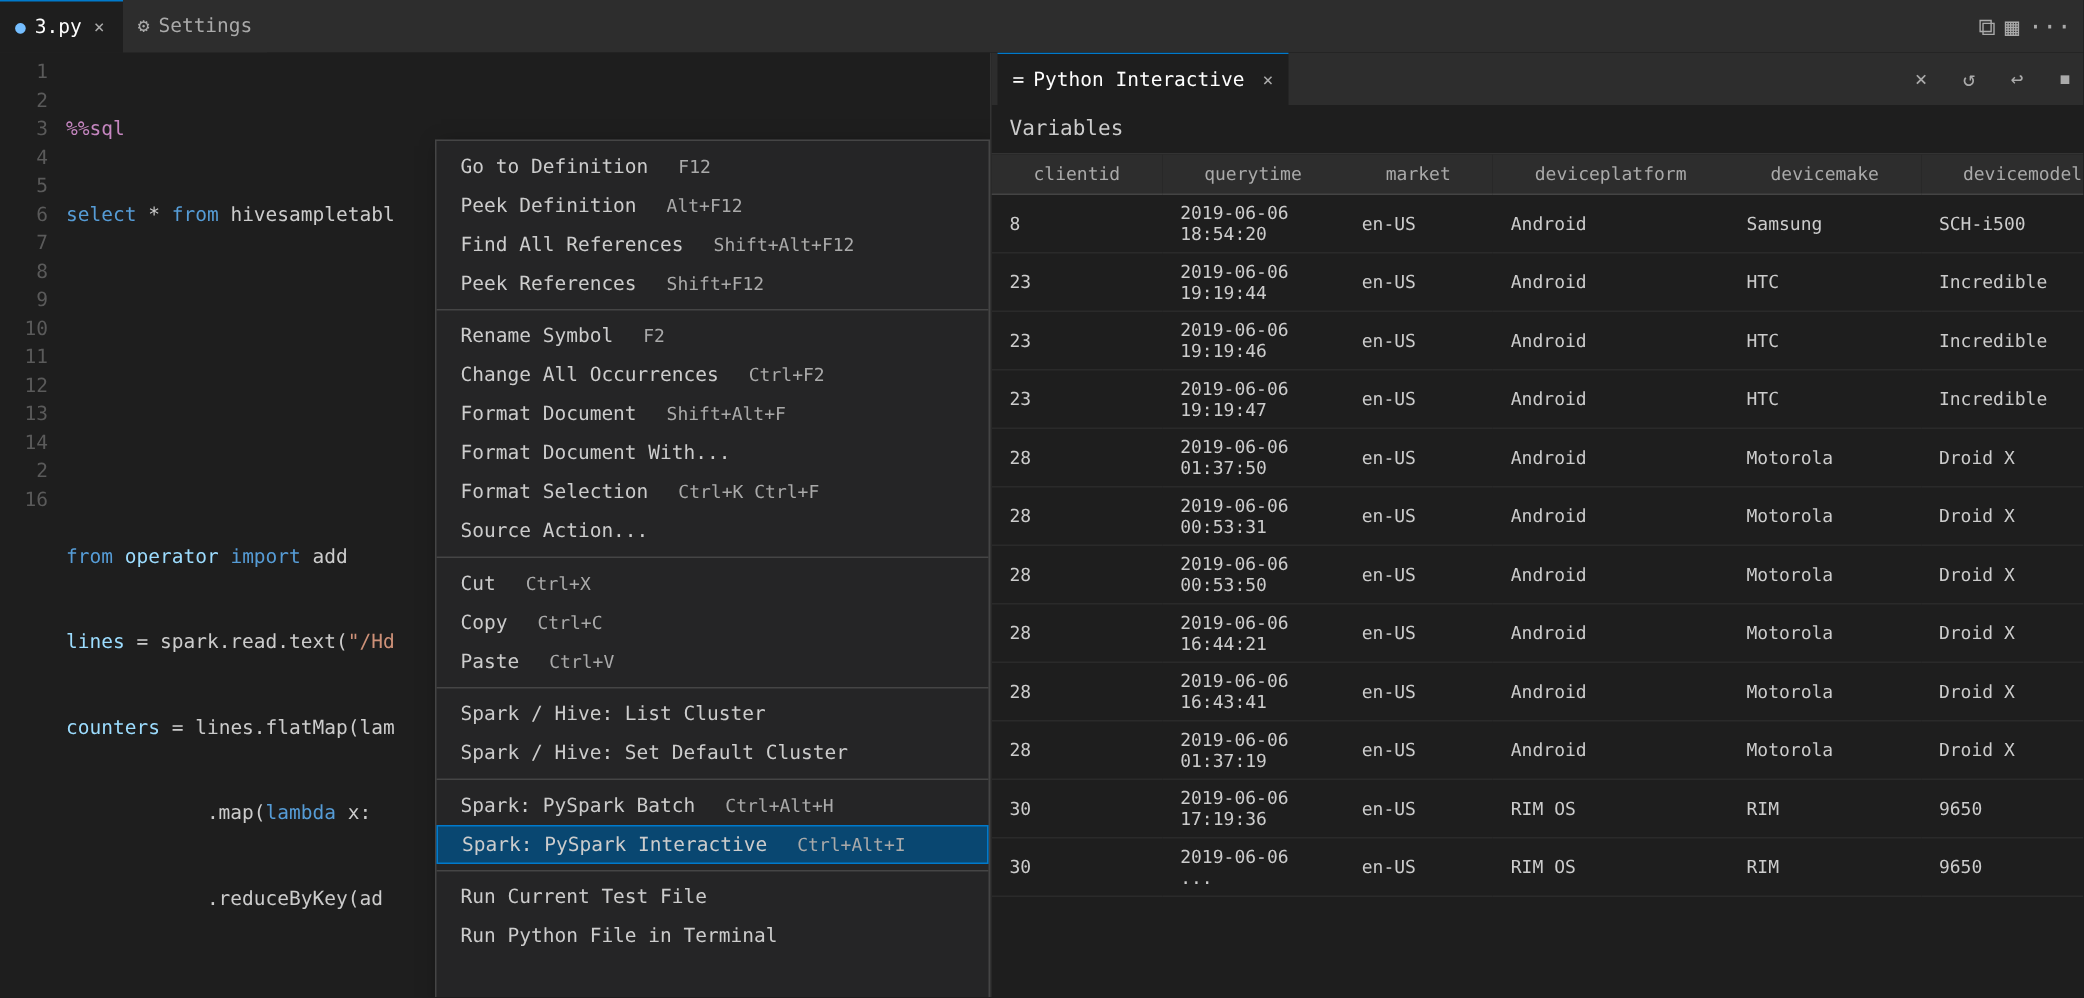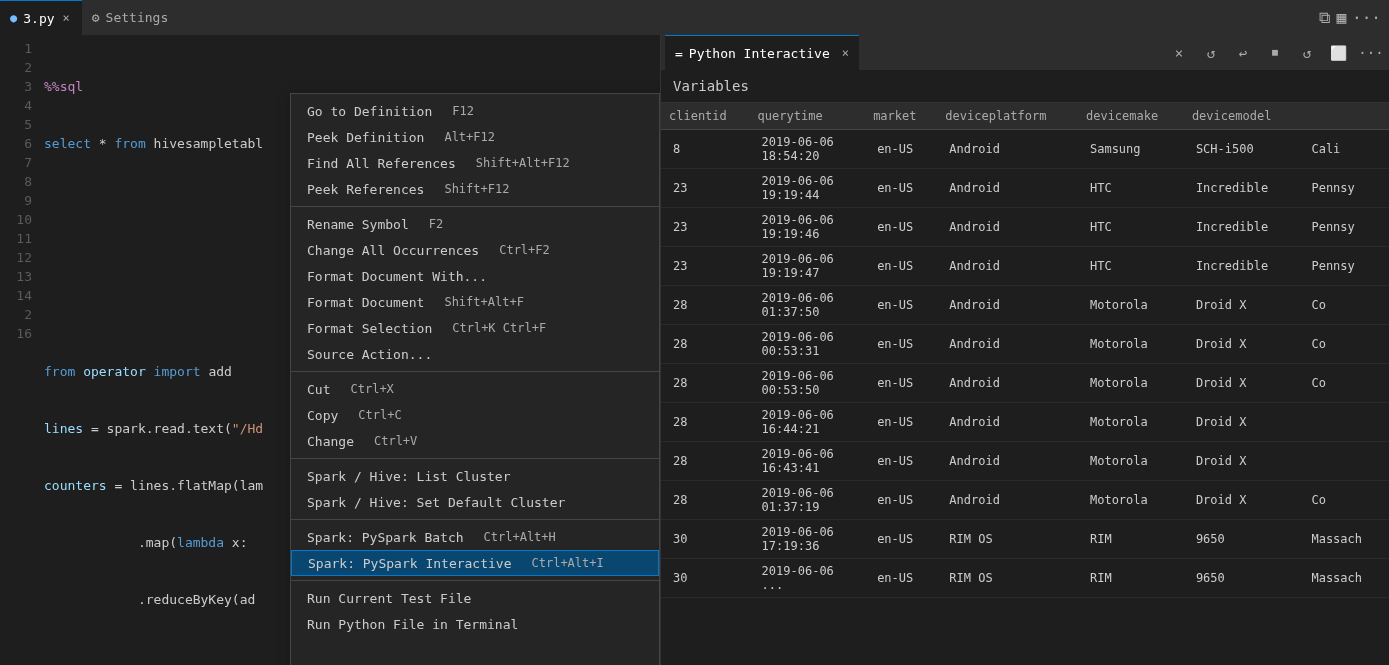--- a/index.html
+++ b/index.html
@@ -232,21 +232,21 @@
       border-collapse: collapse;
       font-size: 12px;
     }
 
     thead tr {
       background: #2d2d2d;
     }
 
     thead th {
       text-align: left;
-      padding: 6px 8px;
+      padding: 6px 28px;
       color: #aaaaaa;
       font-weight: normal;
       border-bottom: 1px solid #444444;
       white-space: nowrap;
     }
 
     tbody tr {
       border-bottom: 1px solid #2a2a2a;
     }
 
@@ -340,46 +340,46 @@
       <div class="menu-separator"></div>
       <div class="menu-item">
         <span>Rename Symbol</span>
         <span class="menu-shortcut">F2</span>
       </div>
       <div class="menu-item">
         <span>Change All Occurrences</span>
         <span class="menu-shortcut">Ctrl+F2</span>
       </div>
       <div class="menu-item">
-        <span>Format Document With...</span>
-        <span class="menu-shortcut"></span>
-      </div>
-      <div class="menu-item">
         <span>Format Document</span>
         <span class="menu-shortcut">Shift+Alt+F</span>
       </div>
       <div class="menu-item">
+        <span>Format Document With...</span>
+        <span class="menu-shortcut"></span>
+      </div>
+      <div class="menu-item">
         <span>Format Selection</span>
         <span class="menu-shortcut">Ctrl+K Ctrl+F</span>
       </div>
       <div class="menu-item">
         <span>Source Action...</span>
         <span class="menu-shortcut"></span>
       </div>
       <div class="menu-separator"></div>
       <div class="menu-item">
         <span>Cut</span>
         <span class="menu-shortcut">Ctrl+X</span>
       </div>
       <div class="menu-item">
         <span>Copy</span>
         <span class="menu-shortcut">Ctrl+C</span>
       </div>
       <div class="menu-item">
-        <span>Change</span>
+        <span>Paste</span>
         <span class="menu-shortcut">Ctrl+V</span>
       </div>
       <div class="menu-separator"></div>
       <div class="menu-item">
         <span>Spark / Hive: List Cluster</span>
         <span class="menu-shortcut"></span>
       </div>
       <div class="menu-item">
         <span>Spark / Hive: Set Default Cluster</span>
         <span class="menu-shortcut"></span>

